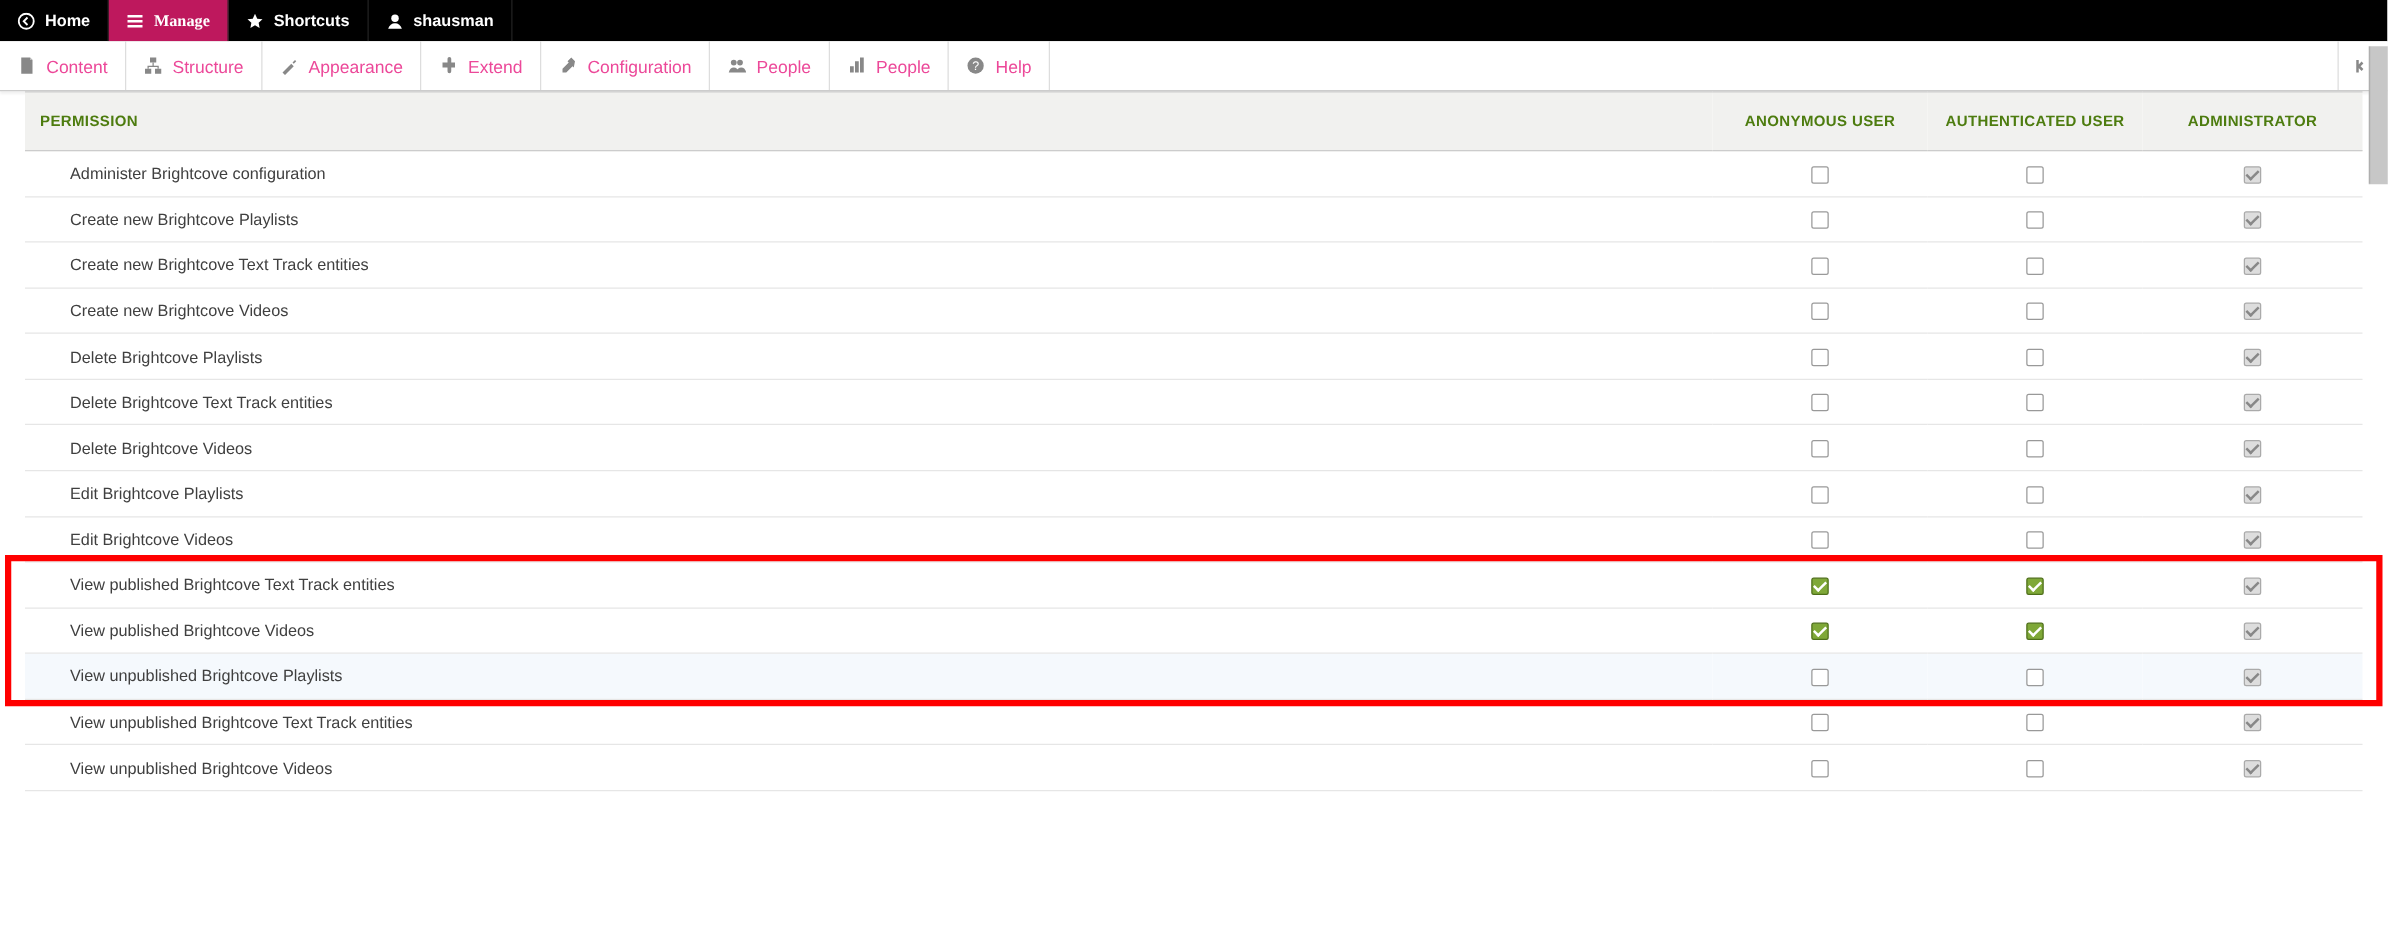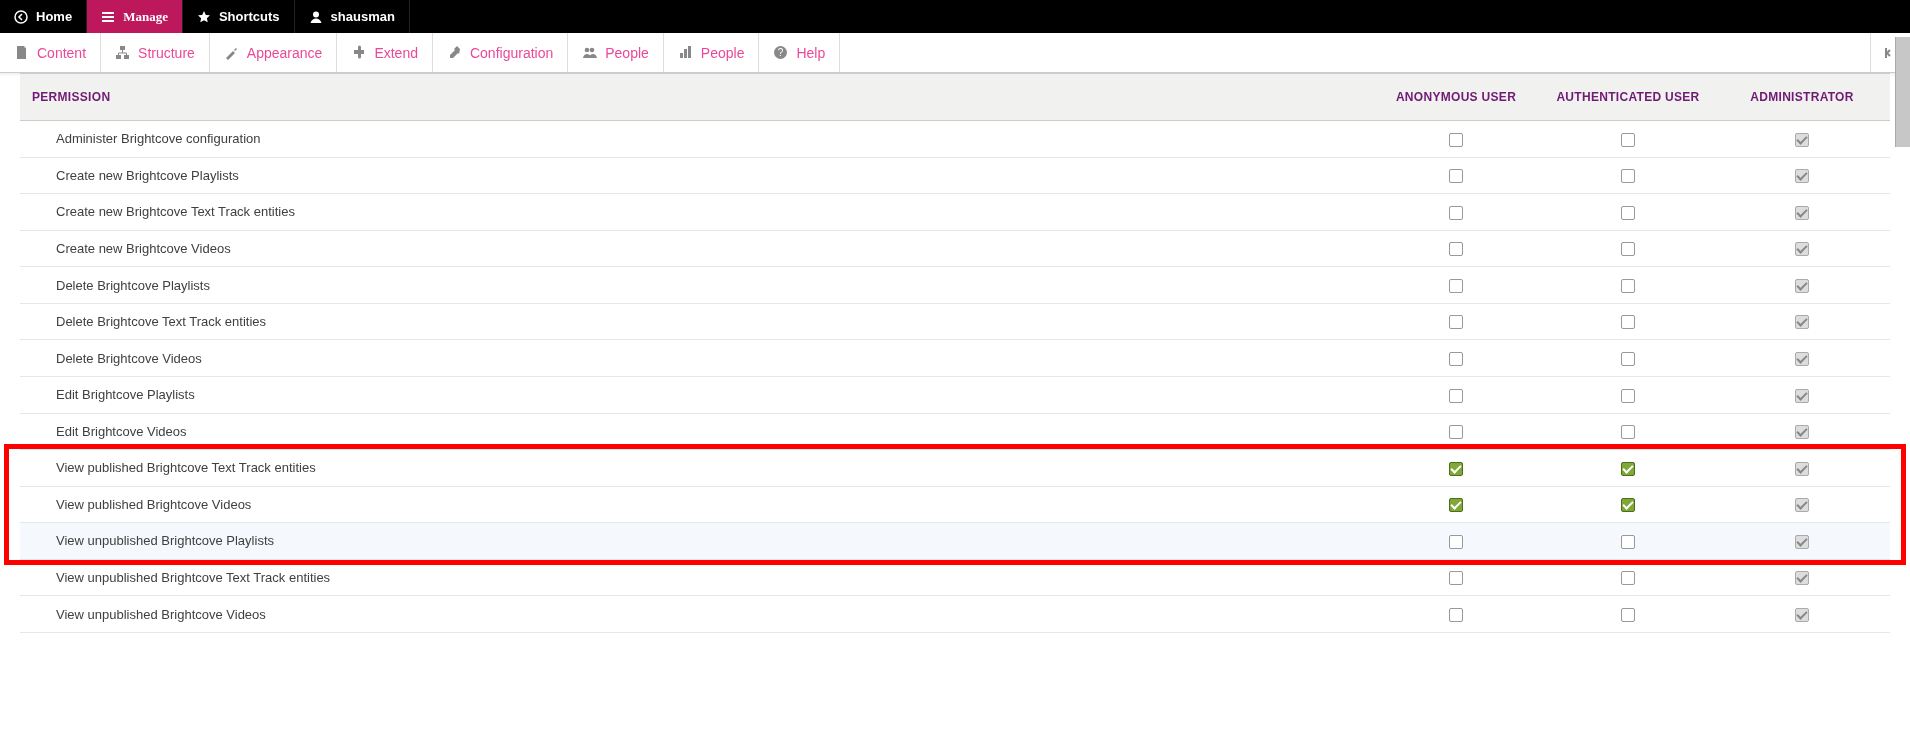--- a/index.html
+++ b/index.html
@@ -15,21 +15,21 @@
   
   .admin-menu { background:#fff; height:40px; display:flex; align-items:stretch; border-bottom:1px solid #ccc; box-shadow:0 2px 2px rgba(0,0,0,0.06); position:relative; }
   .admin-menu .am-item { display:flex; align-items:center; padding:0 14px; color:#ec4899; font-size:14px; cursor:pointer; border-right:1px solid #ddd; }
   .admin-menu .am-item .am-icon { margin-right:8px; display:inline-flex; }
   .am-icon svg { fill:#888; }
   .admin-menu .collapse-btn { position:absolute; right:6px; top:0; bottom:0; width:34px; border-left:1px solid #ddd; display:flex; align-items:center; justify-content:center; cursor:pointer; }
 
   
   .tbl-wrap { margin:0 20px 40px 20px; }
   table { width:100%; border-collapse:collapse; table-layout:fixed; }
-  thead th { background:#f1f1ef; border-bottom:1px solid #ccc; border-top:1px solid #ccc; padding:16px 12px; font-size:12px; font-weight:bold; text-align:left; color:#701a75; text-transform:uppercase; letter-spacing:0.3px; }
+  thead th { background:#f1f1ef; border-bottom:1px solid #ccc; border-top:1px solid #ccc; padding:16px 12px; font-size:12px; font-weight:bold; text-align:left; color:#4d7c0f; text-transform:uppercase; letter-spacing:0.3px; }
   thead th.center { text-align:center; }
   tbody td { border-bottom:1px solid #e6e6e6; padding:10px 12px; font-size:13px; color:#404040; vertical-align:middle; }
   tbody td.perm-cell { padding-left:36px; }
   tbody td.center { text-align:center; }
   tbody tr.hl { background:#f5f9fd; }
 
   col.c-perm { width:auto; }
   col.c-role { width:172px; }
   col.c-role-last { width:176px; }
 

